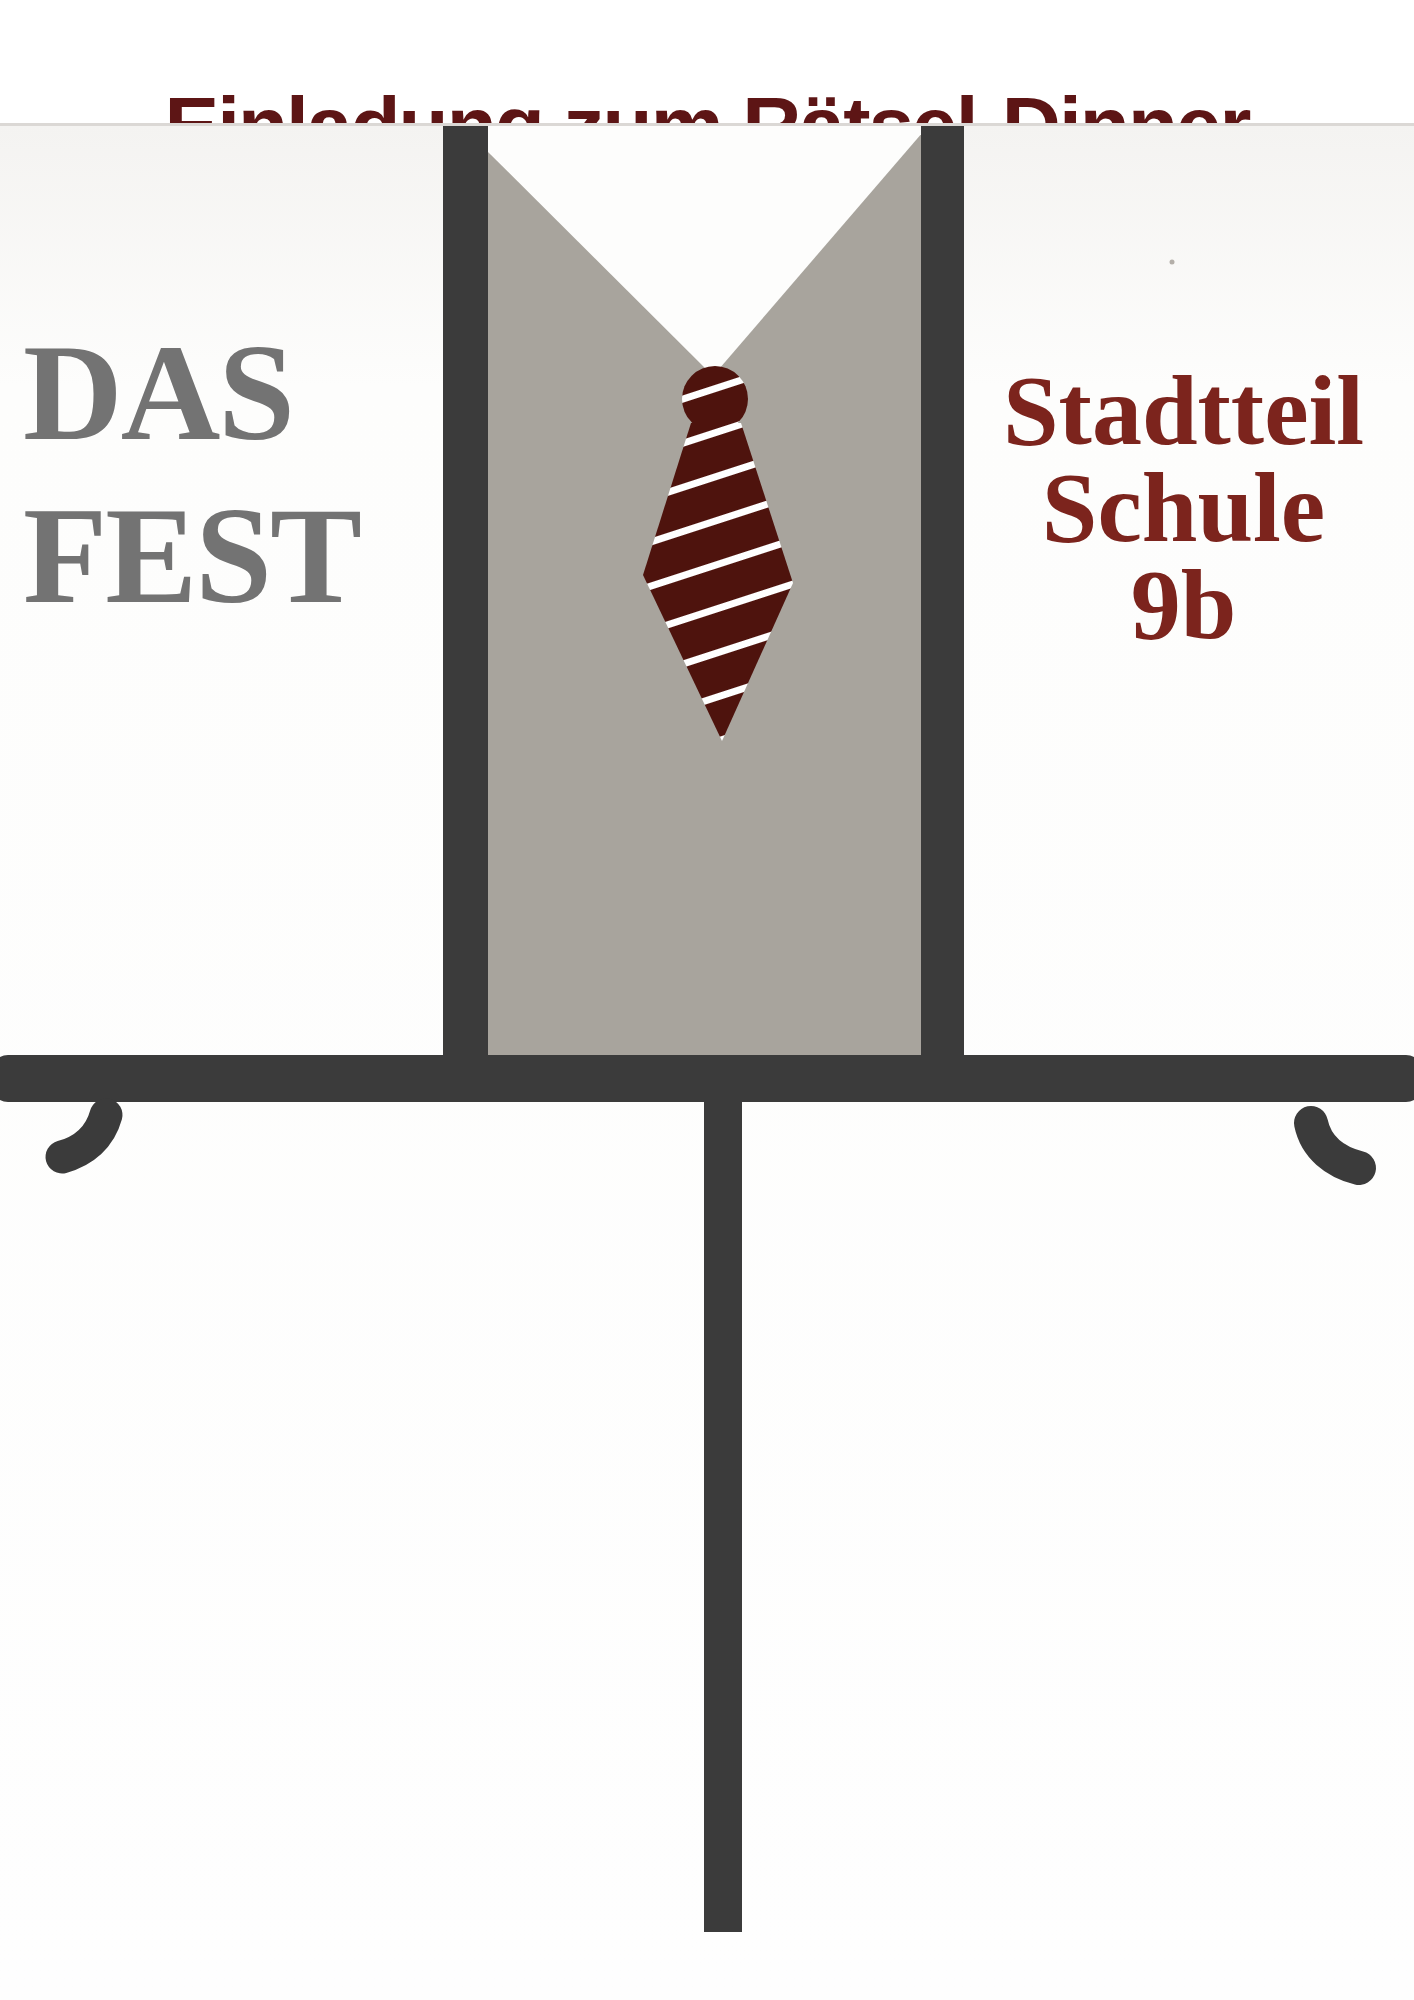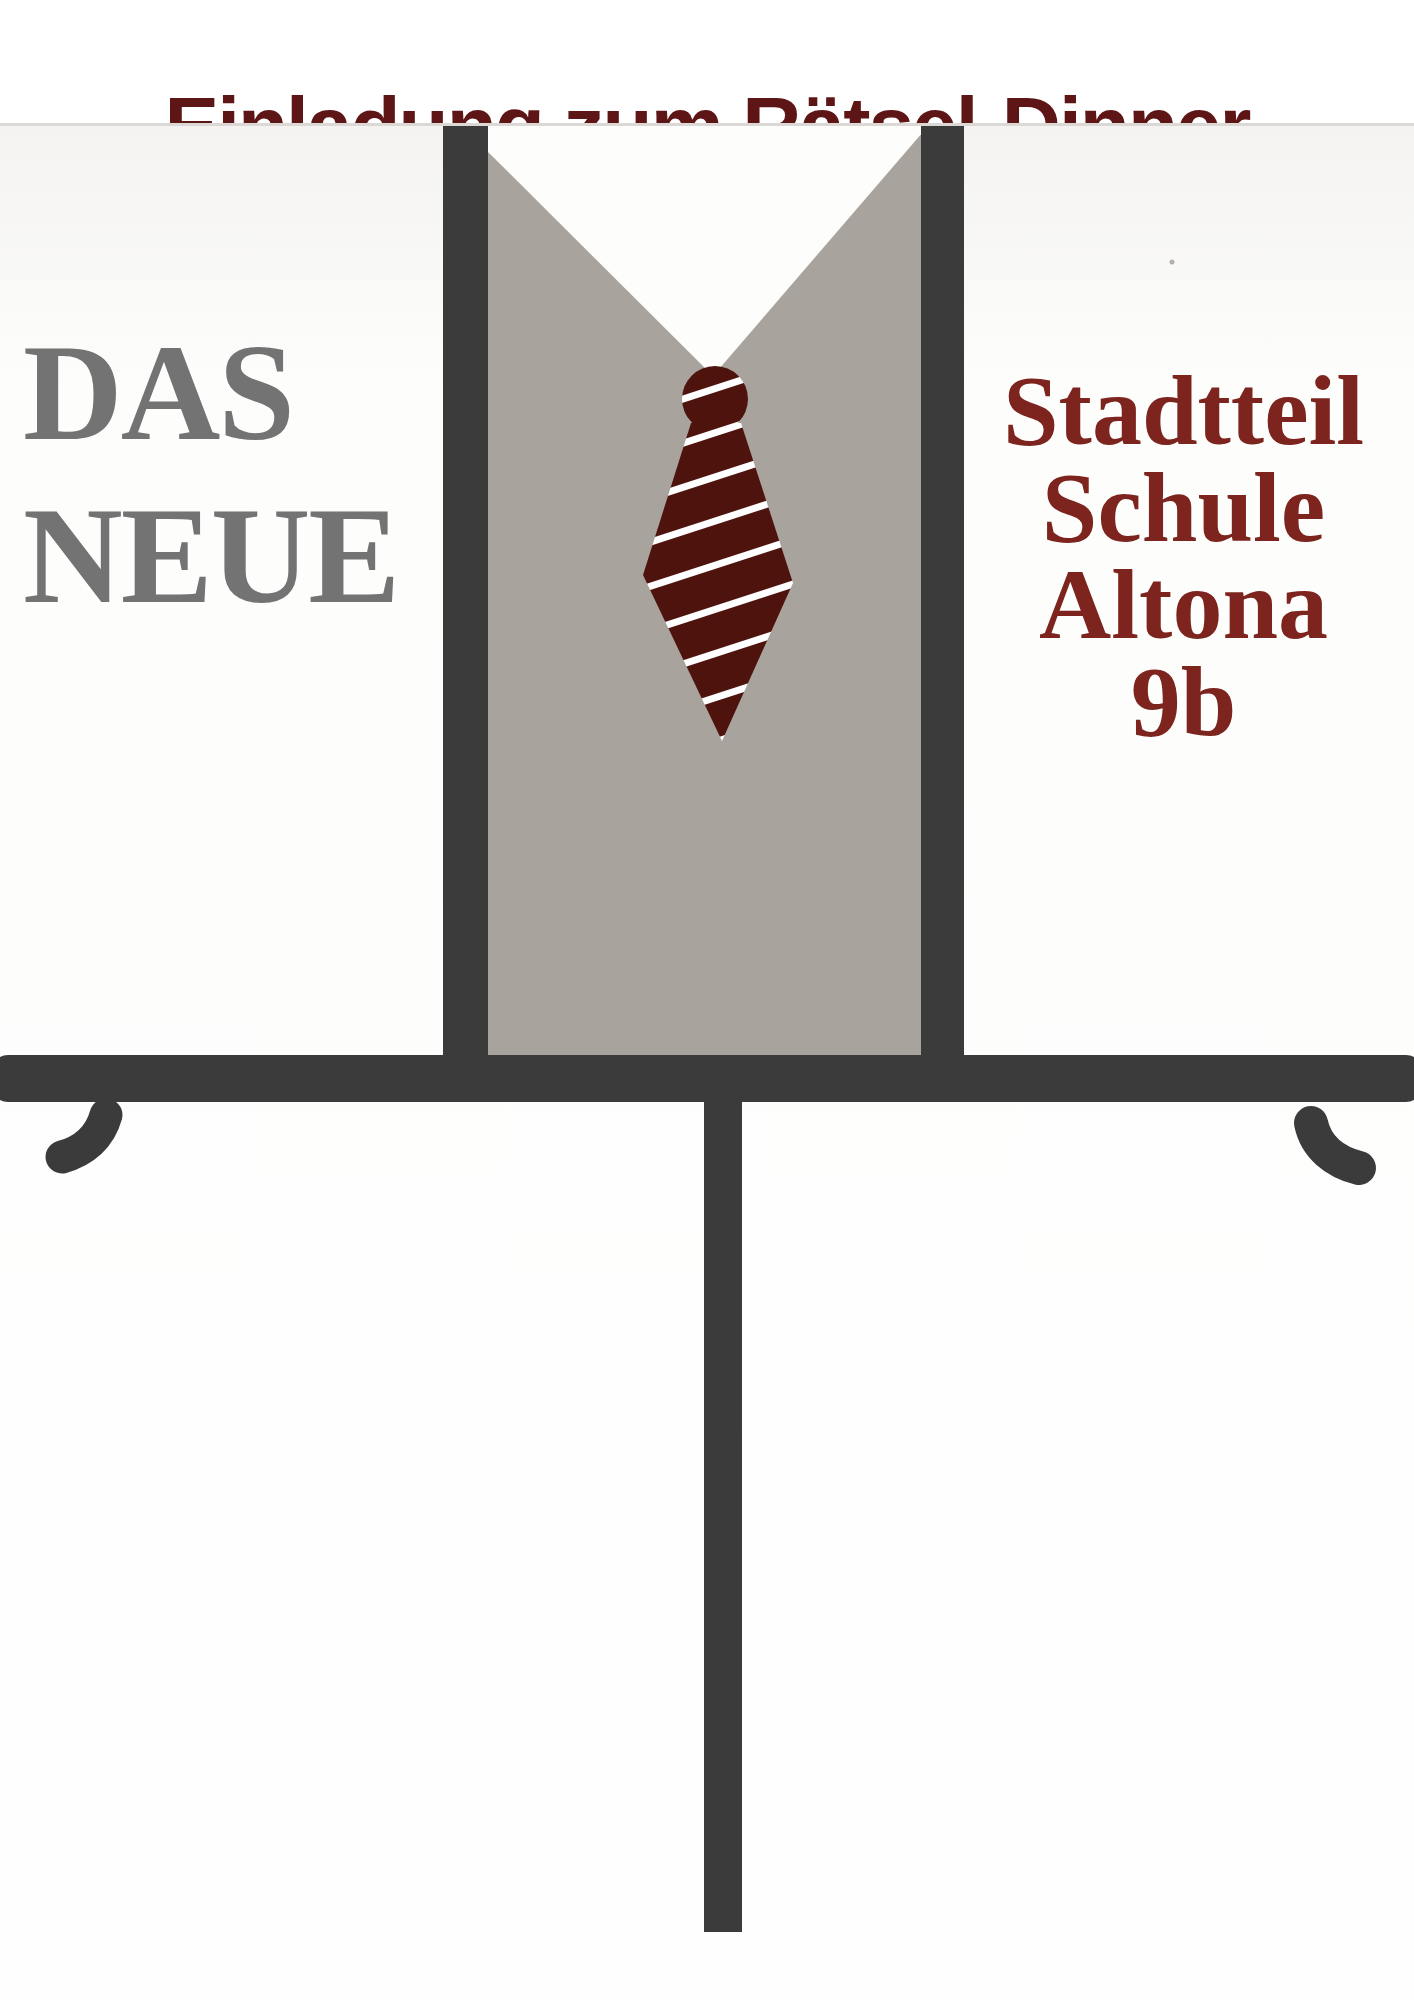--- a/index.html
+++ b/index.html
@@ -99,21 +99,20 @@
 
     <path d="M 106,1116 C 100,1138 84,1152 62,1158" fill="none" stroke="#3b3b3b" stroke-width="33" stroke-linecap="round"></path>
     <path d="M 1311,1124 C 1316,1148 1335,1163 1359,1169" fill="none" stroke="#3b3b3b" stroke-width="34" stroke-linecap="round"></path>
 
     <circle cx="1172" cy="263" r="2.5" fill="#b4afa9"></circle>
   </svg>
 </div>
 
 <div class="event-title">
   <span>DAS</span>
-  <span>NEUE</span>
+  <span>FEST</span>
 </div>
 
 <div class="school-caption">
   <span>Stadtteil</span>
   <span>Schule</span>
-  <span>Altona</span>
   <span>9b</span>
 </div>
 
 </body></html>

